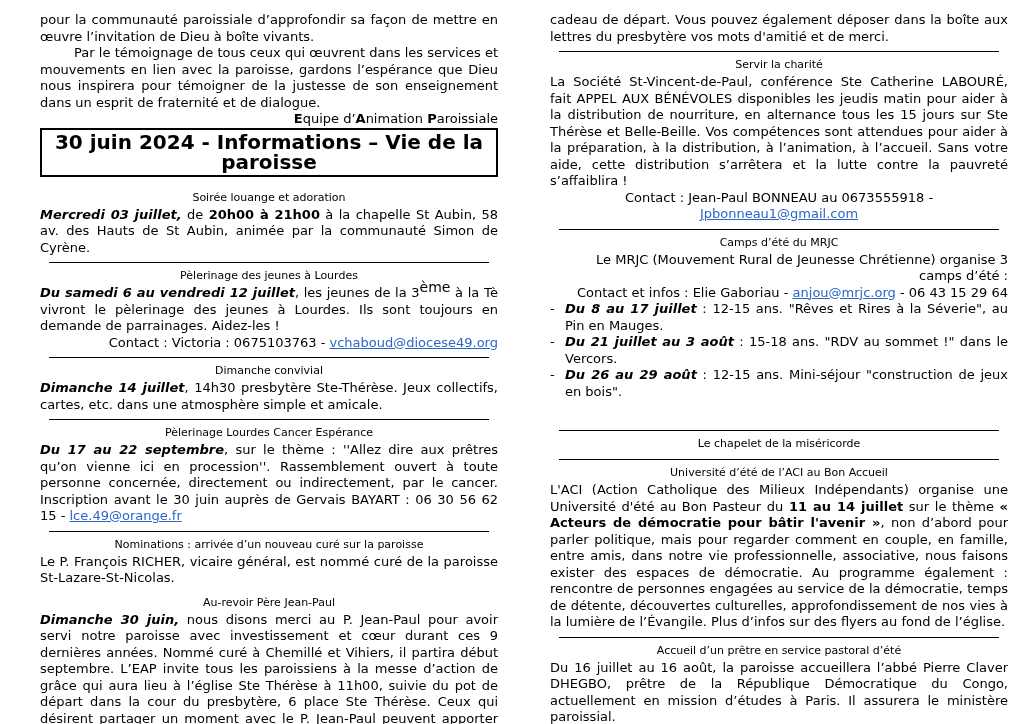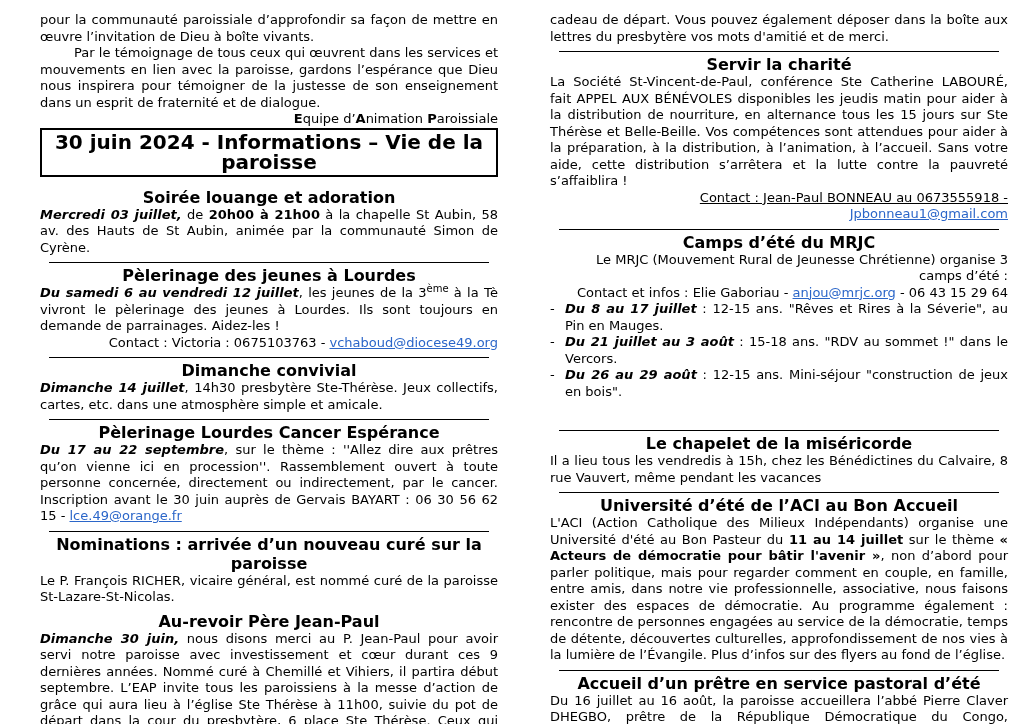--- a/index.html
+++ b/index.html
@@ -6,33 +6,33 @@
   body{
     width:1024px;height:724px;overflow:hidden;background:#ffffff;color:#000;
     font-family:"DejaVu Sans","Liberation Sans",sans-serif;
     font-size:13px;line-height:16.5px;
   }
   .page{display:flex;box-sizing:border-box;padding:12px 16px 0 40px;gap:52px;}
   .col{width:458px;flex:0 0 458px;}
   p.body{margin:0;}
   .justify{text-align:justify;}
   .center{text-align:right;}
-  .left{text-align:right;text-decoration:underline;}
+  .left{text-align:center;}
   .indent{text-indent:34px;}
   .s-b{font-weight:bold;}
   .s-bi{font-weight:bold;font-style:italic;}
-  .s-sup{vertical-align:super;font-size:10px;line-height:0;}
+  .s-sup{vertical-align:super;font-size:14px;line-height:0;}
   a{color:var(--link,#2b66c9);text-decoration:underline;cursor:pointer;}
   .intro-p1{margin:0 0 6px 0;}
   .signature{margin:12px 0 24px 0;text-align:right;}
   .box-title{
     border:2px solid #000;font-weight:bold;font-size:20px;line-height:20px;
     text-align:center;padding:2px 2px 3px;margin:0 0 11px 0;
   }
-  .stitle{font-weight:bold;font-size:16px;line-height:19px;text-align:center;margin:0;}
+  .stitle{font-weight:normal;font-size:11px;line-height:19px;text-align:center;margin:0;}
   .rule{border-top:1px solid #000;width:96%;margin:4px auto 3px auto;height:0;}
   .section{margin-bottom:6px;}
   .gap{margin-top:30px;}
   .li{display:flex;}
   .dash{flex:0 0 15px;}
   .litxt{flex:1;text-align:justify;}
 </style>
 </head>
 <body>
 
@@ -101,21 +101,20 @@
             <div class="litxt"><span class="s-bi">Du 21 juillet au 3 août</span><span> : 15-18 ans. "RDV au sommet !" dans le Vercors.</span></div>
           </div>
           <div class="li">
             <span class="dash">-</span>
             <div class="litxt"><span class="s-bi">Du 26 au 29 août</span><span> : 12-15 ans. Mini-séjour "construction de jeux en bois".</span></div>
           </div>
         </div>
         <div class="section gap">
           <div class="rule"></div>
           <div class="stitle">Le chapelet de la miséricorde</div>
-          <p class="body justify"><span>Il a lieu tous les vendredis à 15h, chez les Bénédictines du Calvaire, 8 rue Vauvert, même pendant les vacances</span></p>
         </div>
         <div class="section">
           <div class="rule"></div>
           <div class="stitle">Université d’été de l’ACI au Bon Accueil</div>
           <p class="body justify"><span>L'ACI (Action Catholique des Milieux Indépendants) organise une Université d'été au Bon Pasteur du </span><span class="s-b">11 au 14 juillet</span><span> sur le thème </span><span class="s-b">« Acteurs de démocratie pour bâtir l'avenir »</span><span>, non d’abord pour parler politique, mais pour regarder comment en couple, en famille, entre amis, dans notre vie professionnelle, associative, nous faisons exister des espaces de démocratie. Au programme également : rencontre de personnes engagées au service de la démocratie, temps de détente, découvertes culturelles, approfondissement de nos vies à la lumière de l’Évangile. Plus d’infos sur des flyers au fond de l’église.</span></p>
         </div>
         <div class="section">
           <div class="rule"></div>
           <div class="stitle">Accueil d’un prêtre en service pastoral d’été</div>
           <p class="body justify"><span>Du 16 juillet au 16 août, la paroisse accueillera l’abbé Pierre Claver DHEGBO, prêtre de la République Démocratique du Congo, actuellement en mission d’études à Paris. Il assurera le ministère paroissial.</span></p>

